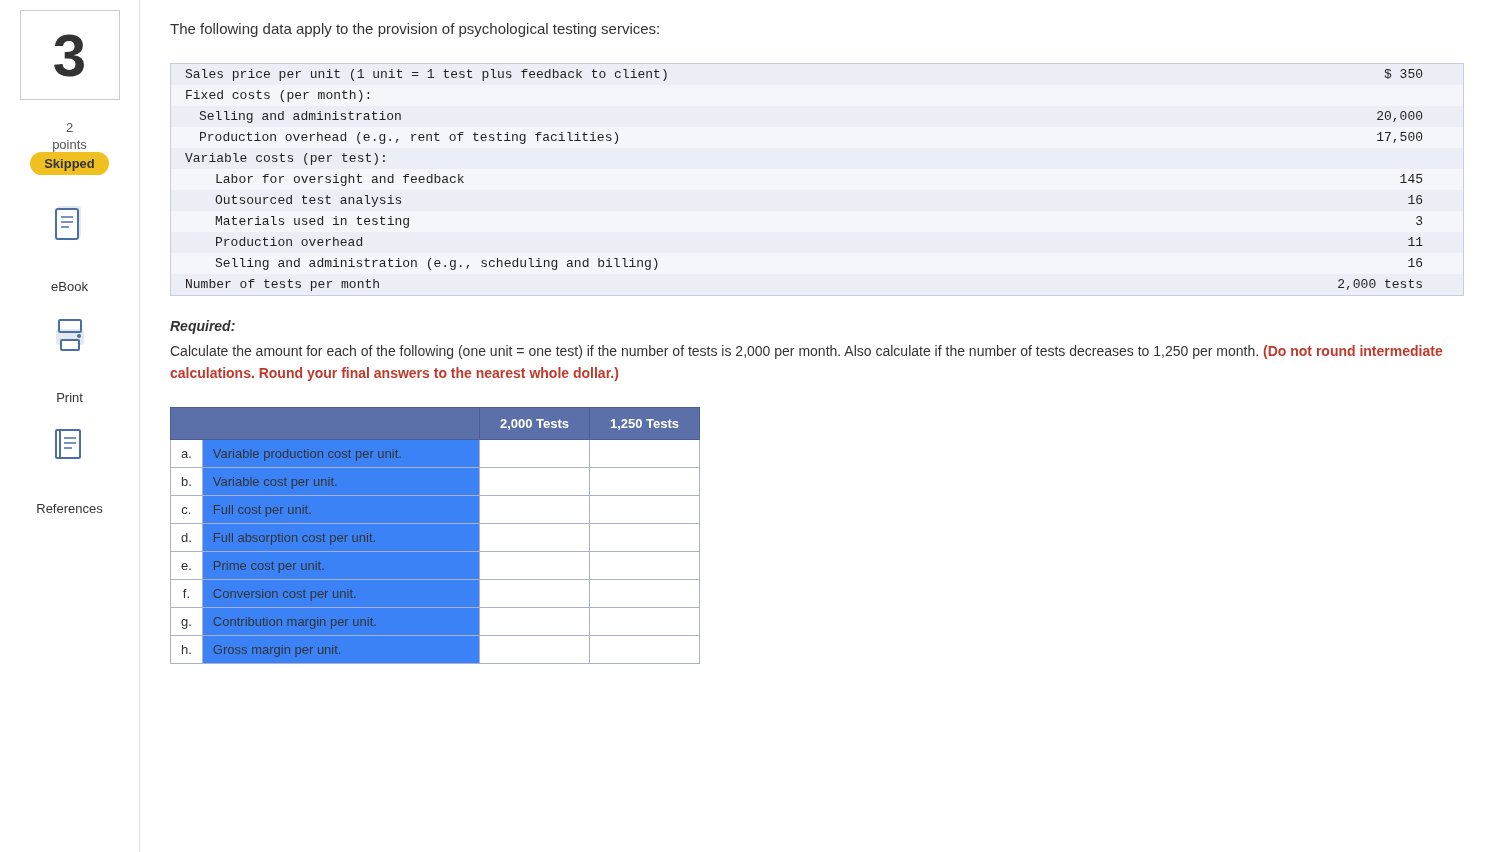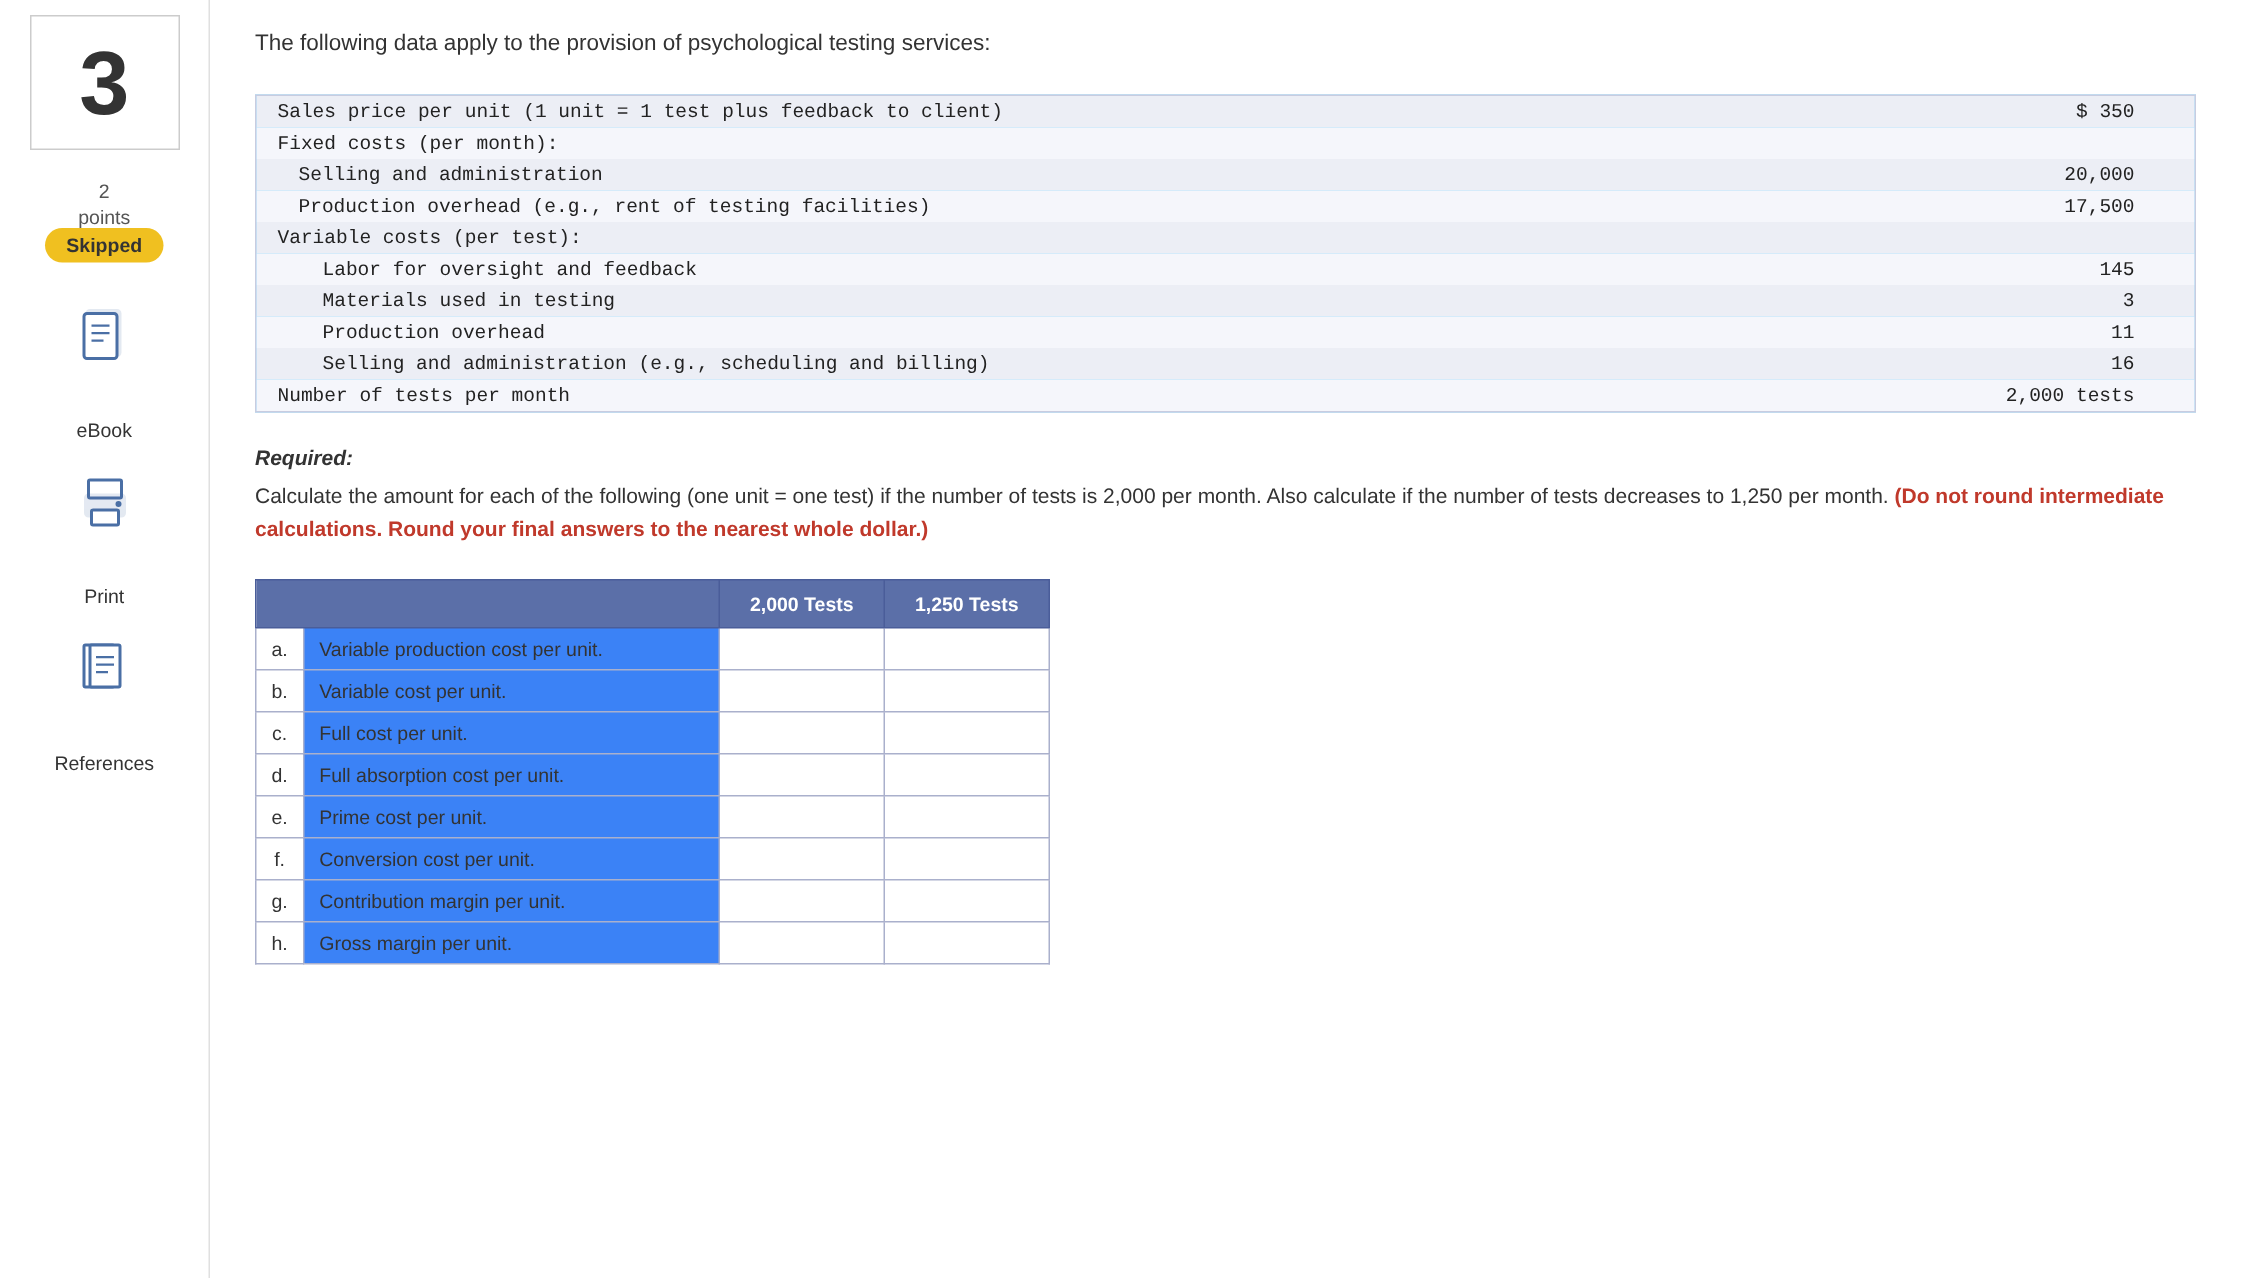--- a/index.html
+++ b/index.html
@@ -100,21 +100,21 @@
       padding: 20px 30px 40px 30px;
       overflow-y: auto;
     }
     .question-intro {
       font-size: 15px;
       color: #333;
       margin-bottom: 26px;
     }
     
     .data-table-wrapper {
-      background: #7dd3fc;
+      background: #be185d;
       border: 1px solid #c8cce0;
       margin-bottom: 22px;
       padding: 0;
     }
     .data-table {
       width: 100%;
       border-collapse: collapse;
       font-family: 'Courier New', Courier, monospace;
       font-size: 13px;
     }
@@ -286,20 +286,24 @@
               <td class="indent1">Production overhead (e.g., rent of testing facilities)</td>
               <td class="value">17,500</td>
             </tr>
             <tr>
               <td class="">Variable costs (per test):</td>
               <td class="value"></td>
             </tr>
             <tr>
               <td class="indent2">Labor for oversight and feedback</td>
               <td class="value">145</td>
+            </tr>
+            <tr>
+              <td class="indent2">Outsourced test analysis</td>
+              <td class="value">16</td>
             </tr>
             <tr>
               <td class="indent2">Materials used in testing</td>
               <td class="value">3</td>
             </tr>
             <tr>
               <td class="indent2">Production overhead</td>
               <td class="value">11</td>
             </tr>
             <tr>

